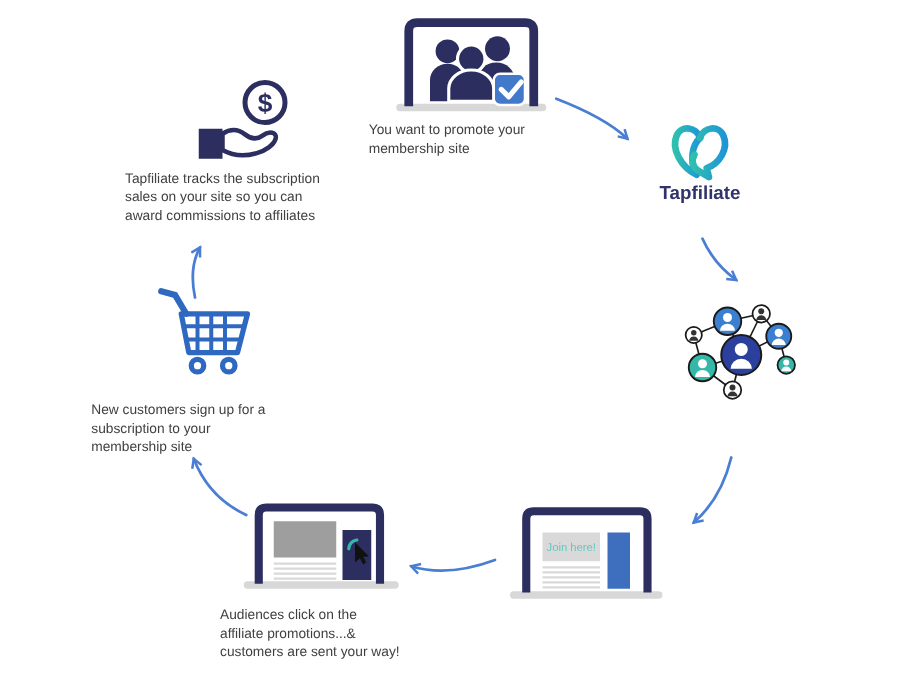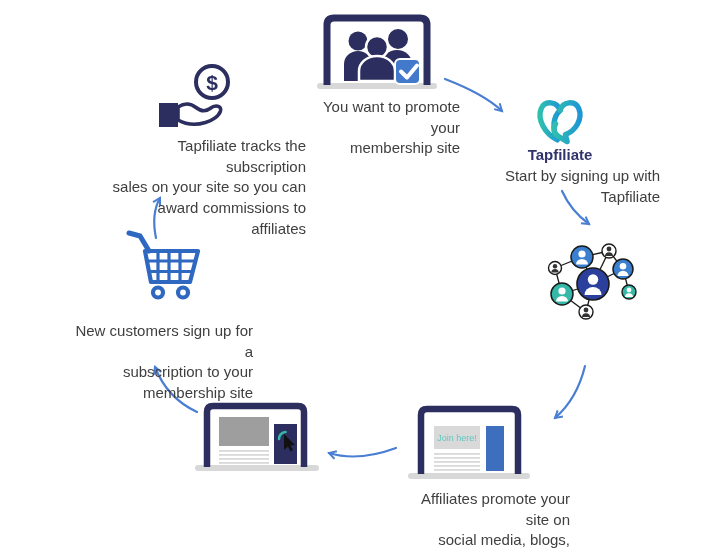--- a/index.html
+++ b/index.html
@@ -1,19 +1,19 @@
 <!DOCTYPE html>
 <html><head>
 <meta charset="utf-8">
 <style>
   html,body{margin:0;padding:0;background:#fff;}
   #canvas{position:relative;width:720px;height:554px;background:#fff;overflow:hidden;
           font-family:"Liberation Sans",sans-serif;}
-  .caption{position:absolute;font-size:15px;line-height:1.38;color:#3f3f3f;
-           text-align:right;white-space:pre-line;}
+  .caption{position:absolute;font-size:11px;line-height:1.38;color:#3f3f3f;
+           text-align:left;white-space:pre-line;}
   .icon{position:absolute;}
   .brand{position:absolute;font-size:15px;font-weight:bold;color:#31336b;text-align:center;}
   svg text{font-family:"Liberation Sans",sans-serif;}
   #arrows{position:absolute;left:0;top:0;pointer-events:none;}
 </style>
 </head>
 <body>
 
 <div id="canvas">
 
@@ -56,21 +56,20 @@
     <defs>
       <linearGradient id="tapgrad" x1="0" y1="0" x2="1" y2="0">
         <stop offset="0" stop-color="#2fbfae"></stop>
           <stop offset="1" stop-color="#1e96d6"></stop>
       </linearGradient>
     </defs>
     <path d="M30,15 C27,5 13,3 9,13 C4,25 13,41 27,48 C21,36 22,22 30,15" fill="none" stroke="url(#tapgrad)" stroke-width="6" stroke-linecap="round" stroke-linejoin="round"></path>
     <path d="M30,15 C33,5 47,3 51,13 C56,25 47,38 36,42 L38,50 L28,44 C23,41 22,35 25,30" fill="none" stroke="url(#tapgrad)" stroke-width="6" stroke-linecap="round" stroke-linejoin="round"></path>
   </svg>
   <div class="brand" style="left:465px;top:146px;width:190px">Tapfiliate</div>
-  <div class="caption" style="left:460px;top:166px;width:200px">Start by signing up with Tapfiliate</div>
 
   <svg class="icon" style="left:546px;top:242px" width="95" height="82" viewBox="0 0 95 82">
     <g stroke="#1a1a1a" stroke-width="1.3">
       <line x1="9" y1="26" x2="36" y2="15"></line>
         <line x1="9" y1="26" x2="16" y2="52"></line>
       <line x1="36" y1="15" x2="63" y2="9"></line>
         <line x1="36" y1="15" x2="47" y2="42"></line>
       <line x1="63" y1="9" x2="47" y2="42"></line>
         <line x1="63" y1="9" x2="77" y2="27"></line>
       <line x1="47" y1="42" x2="77" y2="27"></line>
@@ -130,38 +129,38 @@
     <text x="51" y="37" text-anchor="middle" font-size="9" fill="#5ec8c2">Join here!</text>
     <g fill="#d9d9d9">
       <rect x="28" y="49" width="46" height="1.8"></rect>
         <rect x="28" y="53" width="46" height="1.8"></rect>
       <rect x="28" y="57" width="46" height="1.8"></rect>
         <rect x="28" y="61" width="46" height="1.8"></rect>
       <rect x="28" y="65" width="46" height="1.8"></rect>
     </g>
     <rect x="80" y="22" width="18" height="45" fill="#3e6fbe"></rect>
   </svg>
-  <div class="caption" style="left:395px;top:489px;width:175px">Affiliates promote your site on
-social media, blogs, websites
-&amp; anywhere else online</div>
 
   <svg class="icon" style="left:194px;top:402px" width="126" height="72" viewBox="0 0 126 72">
     <rect x="1" y="63" width="124" height="6" rx="3" fill="#d8d8d8"></rect>
     <path d="M13,65 V10 Q13,4 19,4 H104 Q110,4 110,10 V65" fill="none" stroke="#2b2e5e" stroke-width="6.5"></path>
     <rect x="25" y="15" width="50" height="29" fill="#9e9e9e"></rect>
     <g fill="#d9d9d9">
       <rect x="25" y="48" width="50" height="1.8"></rect>
         <rect x="25" y="52" width="50" height="1.8"></rect>
       <rect x="25" y="56" width="50" height="1.8"></rect>
         <rect x="25" y="60" width="50" height="1.8"></rect>
     </g>
     <rect x="80" y="22" width="23" height="40" fill="#2b2e5e"></rect>
     <path d="M85,37 a7,7 0 0 1 6.5,-7" fill="none" stroke="#35b8a8" stroke-width="2.6" stroke-linecap="round"></path>
     <path d="M90,32 L90,48 L94,44.5 L96.5,49.5 L99,48 L96.5,43.5 L101,43 Z" fill="#111"></path>
   </svg>
+  <div class="caption" style="left:176px;top:485px;width:175px">Audiences click on the
+affiliate promotions...&amp;
+customers are sent your way!</div>
 
   <svg class="icon" style="left:121px;top:226px" width="80" height="78" viewBox="0 0 80 78">
     <g stroke="#2e68c0" fill="none">
       <path d="M8,7 L19,10 L28,25" stroke-width="5" stroke-linecap="round"></path>
       <path d="M24,25 H77 L69,56 H30 Z" stroke-width="4.2" stroke-linejoin="round"></path>
       <path d="M26,35 H74 M28,45.5 H71.5 M37,25 V56 M48,25 V56 M59,25 V56" stroke-width="3.2"></path>
       <circle cx="37" cy="66.5" r="5" stroke-width="4.2"></circle>
       <circle cx="62" cy="66.5" r="5" stroke-width="4.2"></circle>
     </g>
   </svg>

